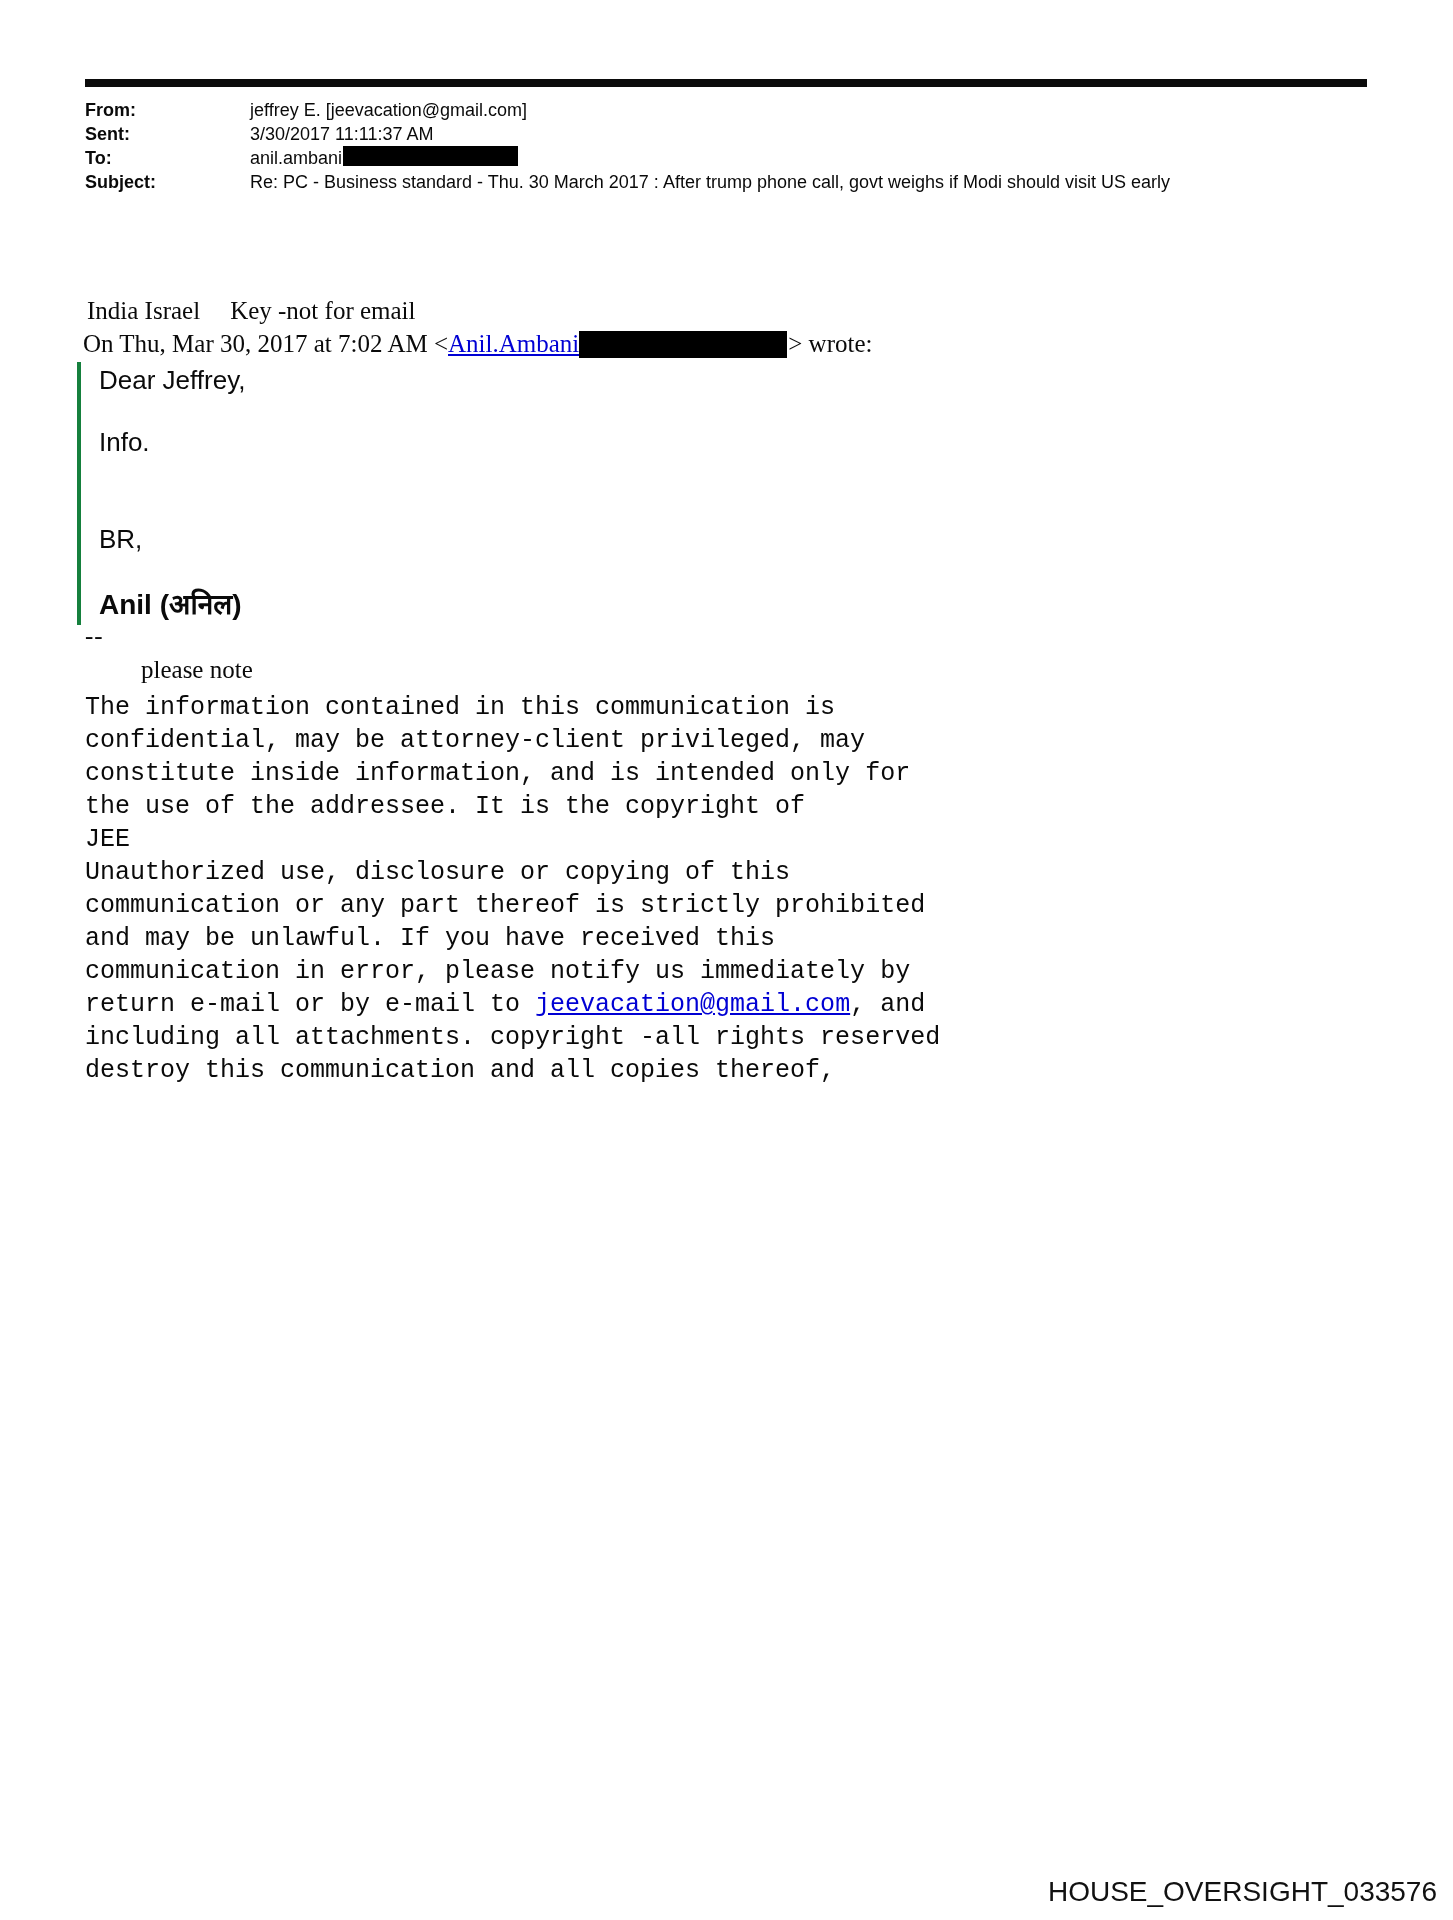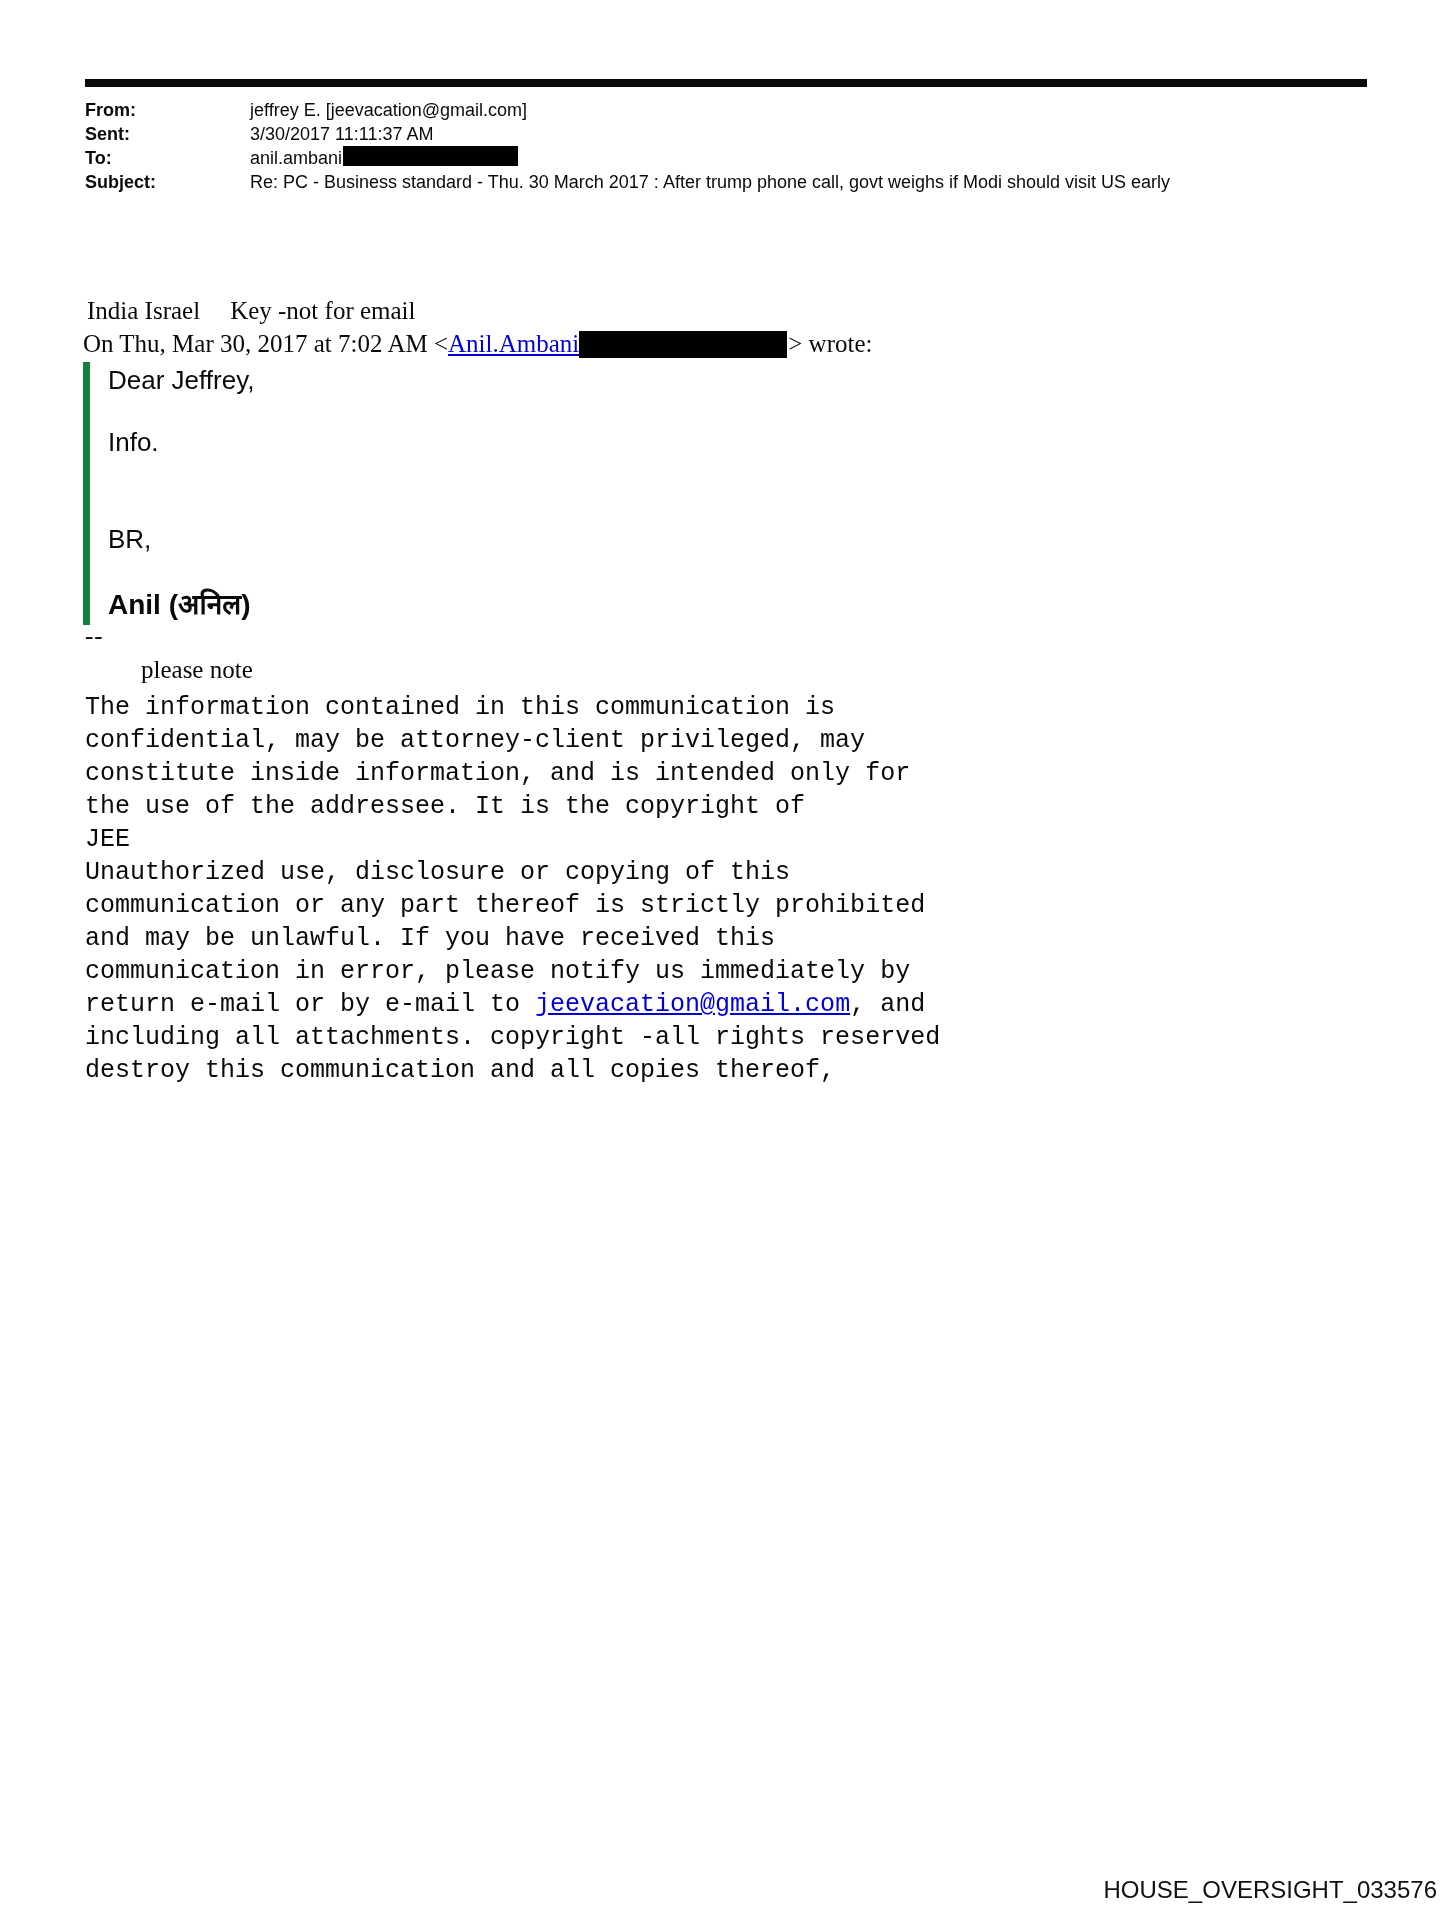--- a/index.html
+++ b/index.html
@@ -45,23 +45,23 @@
     font-size: 25px; white-space: nowrap;
   }
   .link { color: #0000d4; text-decoration: underline; cursor: pointer; }
   .redaction-reply {
     display: inline-block; width: 208px; height: 27px;
     background: #000; vertical-align: middle; margin: 0 1px 4px 0;
   }
 
   
   .quote {
-    position: absolute; left: 83px; top: 362px;
+    position: absolute; left: 77px; top: 362px;
     width: 620px; height: 263px;
-    border-left: 7px solid #15803d;
+    border-left: 4px solid #15803d;
     font-family: "Liberation Sans", "DejaVu Sans", sans-serif;
     font-size: 26px;
     text-align: right;
   }
   .quote > div { position: absolute; left: 18px; white-space: nowrap; }
   .q-greeting { top: 3px; }
   .q-info     { top: 65px; }
   .q-closing  { top: 162px; }
   .q-signature{ top: 222px; font-size: 28px; font-weight: bold; }
 
@@ -75,21 +75,21 @@
   }
   .disclaimer {
     position: absolute; left: 85px; top: 691px;
     font-size: 25px; line-height: 33px; white-space: nowrap; font-family: Liberation Mono, monospace;
   }
 
   
   .bates {
     position: absolute; right: 16px; top: 1876px;
     font-family: "Liberation Sans", "DejaVu Sans", sans-serif;
-    font-size: 24px; color: #111; text-align: right;
+    font-size: 28px; color: #111; text-align: right;
   }
 </style>
 </head>
 <body>
 
 <div class="page">
 
   <div class="top-rule"></div>
 
   <div class="mail-header">

